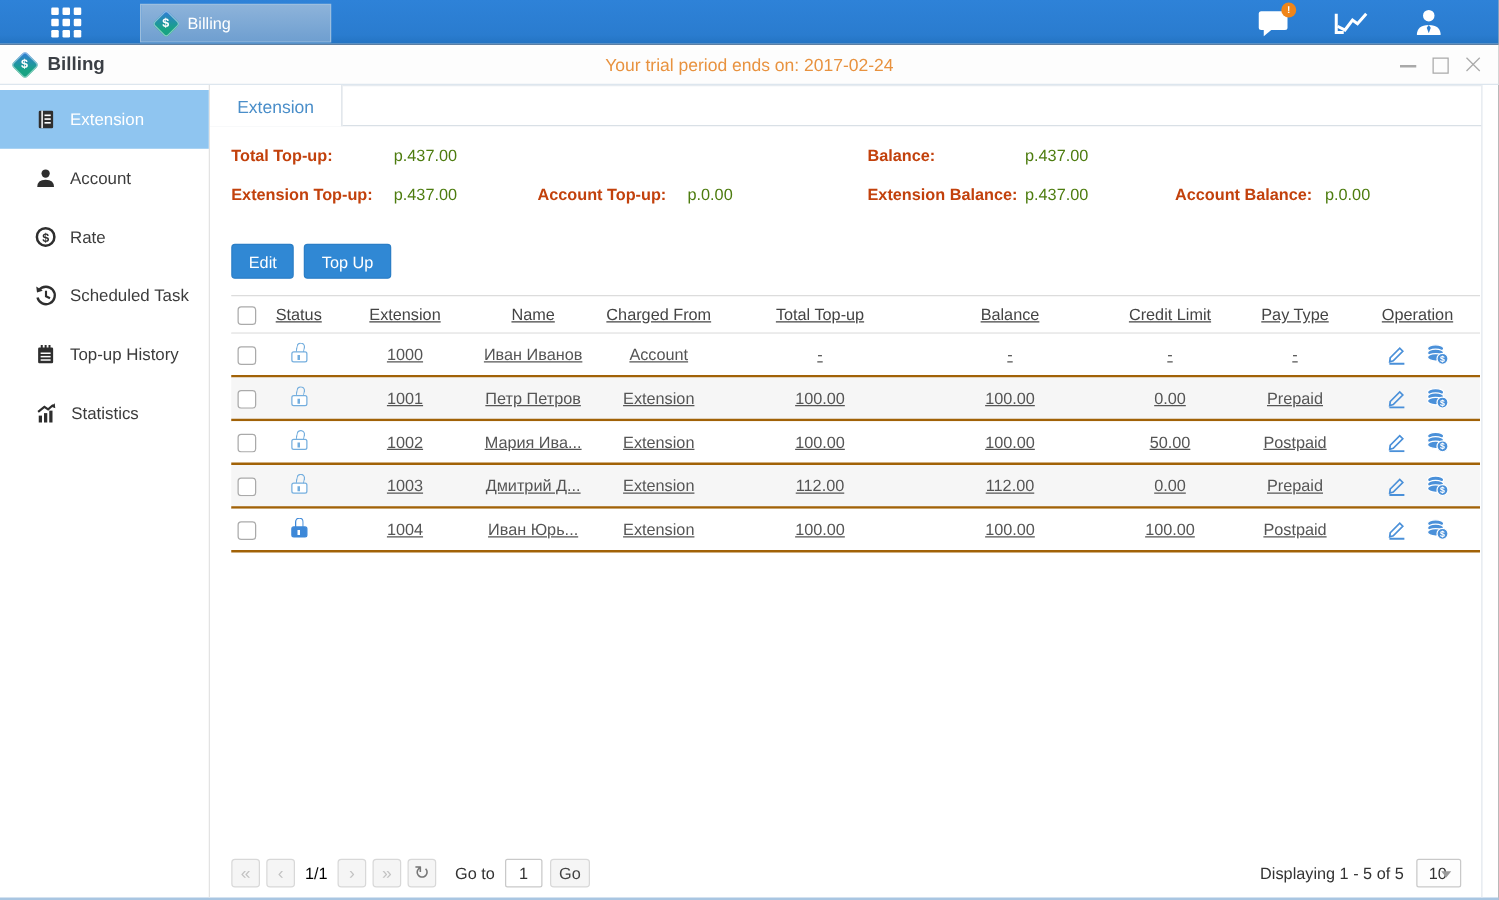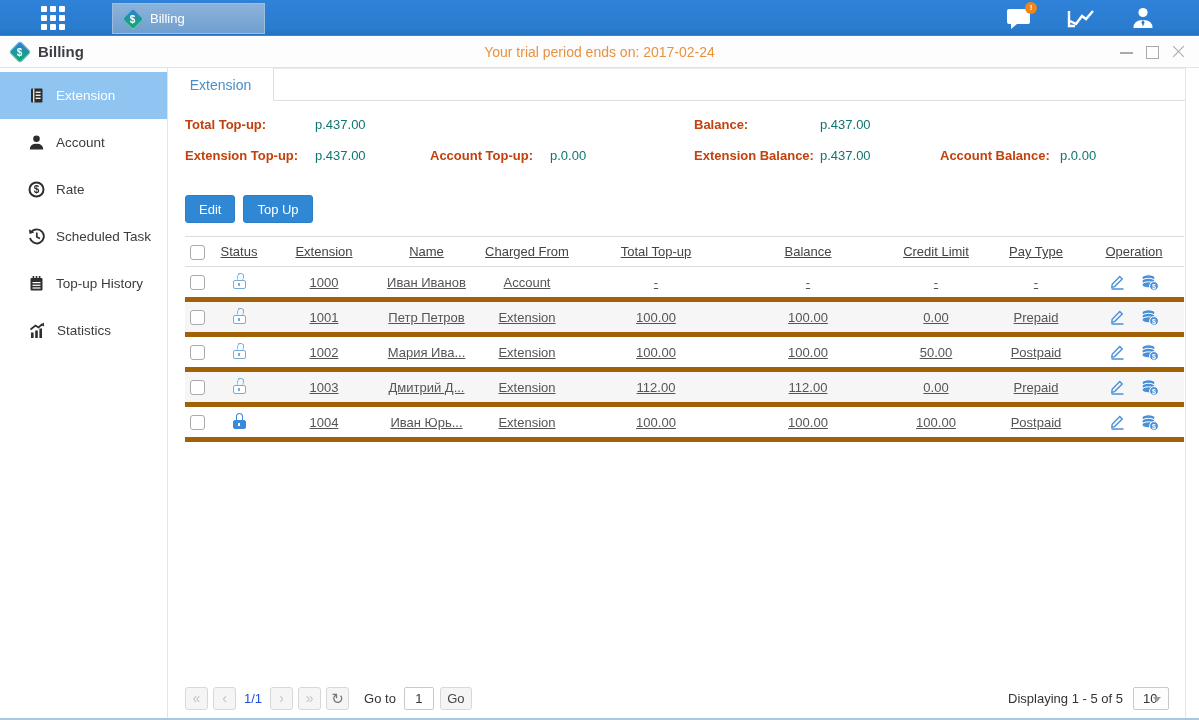--- a/index.html
+++ b/index.html
@@ -60,36 +60,36 @@
   .tabstrip { position:relative; height:33px; border-bottom:1px solid #d9e0e6; }
   .tabstrip::before { content:""; position:absolute; top:0; left:106px; right:0; border-top:1px solid #e6ebf0; }
   .tab { position:absolute; left:0; top:0; bottom:-1px; width:106px; background:#fff; z-index:2;
          border-right:1px solid #d9e0e6; display:flex; align-items:center; justify-content:center;
          color:#4a8ec9; font-size:14px; cursor:pointer; }
 
   
   .summary { position:relative; height:66px; margin:14px 0 0 17px; font-size:13px; }
   .summary span { position:absolute; white-space:nowrap; }
   .s-label { font-weight:bold; color:#c2410c; }
-  .s-value { color:#0f766e; }
+  .s-value { color:#4d7c0f; }
   .r1 { top:2px; } .r2 { top:33px; }
 
   
   .actions { margin:14px 0 0 17px; display:flex; gap:8px; }
   .btn-blue { background:#3088d4; color:#fff; border:1px solid #2b7ec6; border-radius:3px;
               font-size:13px; padding:0 13px; height:28px; cursor:pointer;
               font-family:inherit; }
 
   
   .table { margin:13px 0 0 17px; width:calc(100% - 18px); font-size:13px; color:#555; }
   .trow, .thead { display:grid;
       grid-template-columns:24px 60px 110px 95px 106px 152px 152px 104px 96px 1fr;
       align-items:center;text-decoration:underline; }
   .thead { height:31px; border-top:1px solid #dcdcdc; border-bottom:1px solid #dcdcdc; color:#444; }
-  .trow { height:35px; border-bottom:5px solid #a16207; background:#fff; }
+  .trow { height:35px; border-bottom:2px solid #a16207; background:#fff; }
   .trow.alt { background:#f6f6f6; }
   .cell { text-align:center; overflow:hidden; white-space:nowrap; }
   .checkbox { display:inline-block; width:15px; height:15px; border:1px solid #aaa; border-radius:3px;
               background:#fff; cursor:pointer; vertical-align:middle; }
   .ops { display:flex; align-items:center; justify-content:center; gap:15px; }
   .ops span { cursor:pointer; display:inline-flex; }
 
   
   .lock { position:relative; width:13px; height:16px; display:inline-block; }
   .lock .shackle { position:absolute; top:0; left:3px; width:7px; height:8px;
@@ -103,21 +103,21 @@
   .lock.closed .lockbody { background:#3d88d8; border-color:#3d88d8; }
   .lock.closed .lockbody::after { background:#fff; }
 
   
   .pagination { position:absolute; left:17px; right:16px; bottom:9px; display:flex; align-items:center;
                 font-size:13px; color:#333; }
   .pg-btn { width:23px; height:23px; border:1px solid #d8d8d8; border-radius:3px; background:#f5f5f5;
             color:#c3c3c3; font-size:14px; line-height:21px; text-align:center; cursor:pointer;
             margin-right:5px; font-family:inherit; }
   .pg-btn.dark { color:#777; font-size:15px; }
-  .pg-ind { margin:0 8px 0 3px; color:#1d4ed8;text-align:right; }
+  .pg-ind { margin:0 8px 0 3px; color:#000000;text-align:right; }
   .goto-label { margin:0 8px 0 10px; }
   .goto-input { width:30px; height:23px; border:1px solid #c9c9c9; border-radius:2px; text-align:center;
                 font-size:13px; color:#333; font-family:inherit; margin-right:6px; }
   .pg-go { width:32px; height:23px; border:1px solid #d8d8d8; border-radius:3px; background:#f5f5f5;
            color:#444; font-size:13px; cursor:pointer; font-family:inherit; }
   .pg-right { margin-left:auto; display:flex; align-items:center; gap:10px; }
   .page-size { position:relative; width:36px; height:23px; border:1px solid #c9c9c9; border-radius:2px;
                background:#fdfdfd; display:flex; align-items:center; padding-left:9px; cursor:pointer;
                color:#333; }
   .caret { position:absolute; right:7px; top:9px; width:0; height:0;

